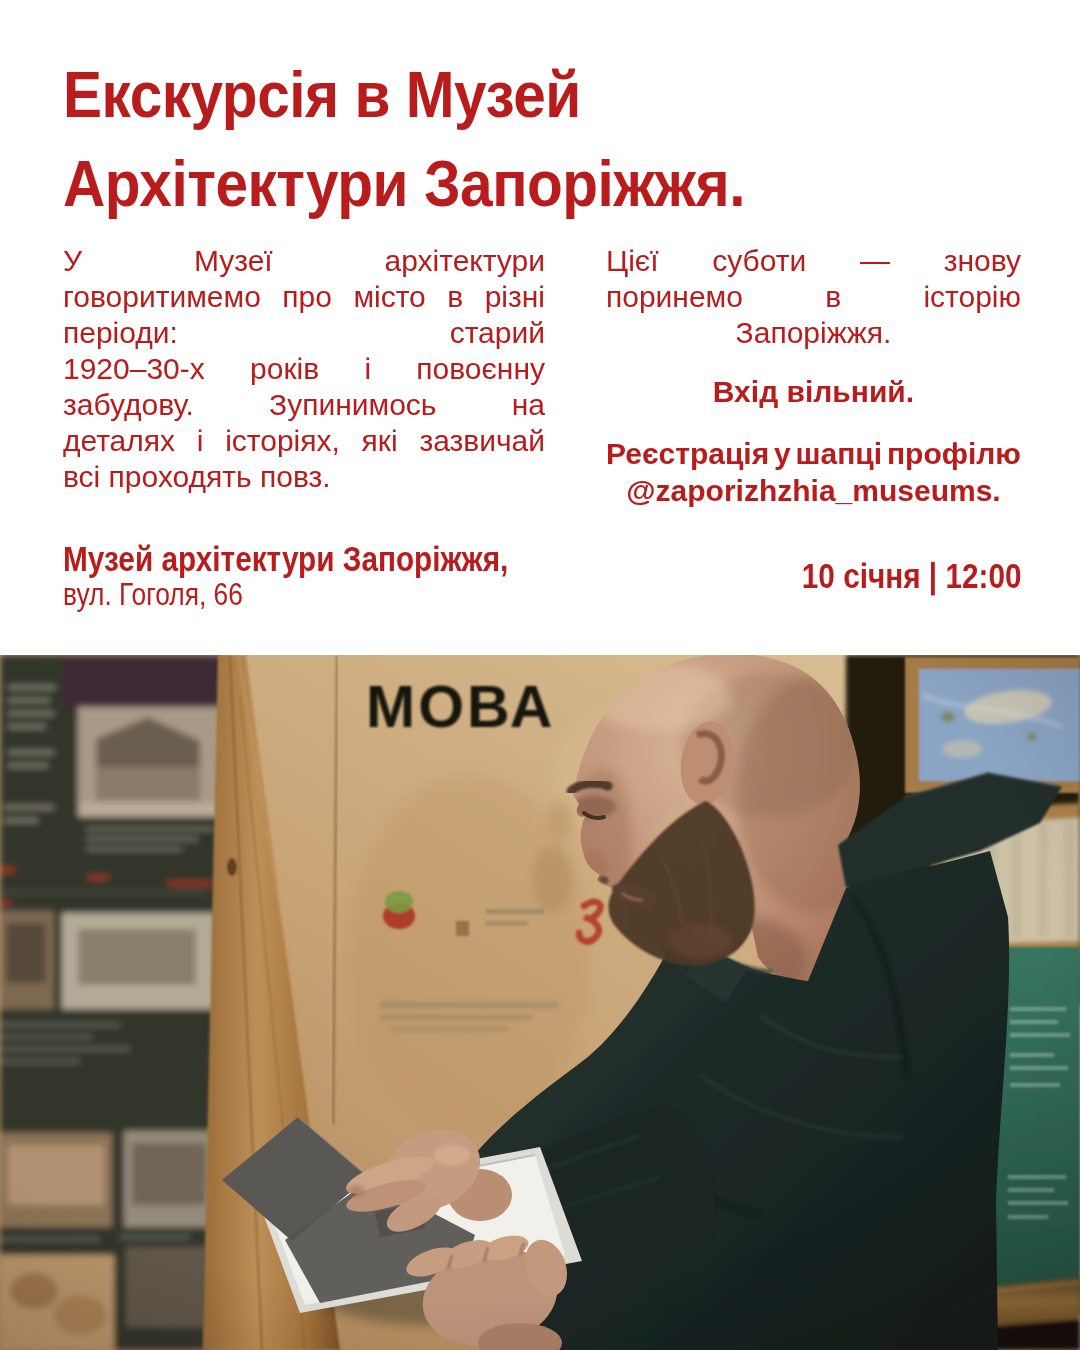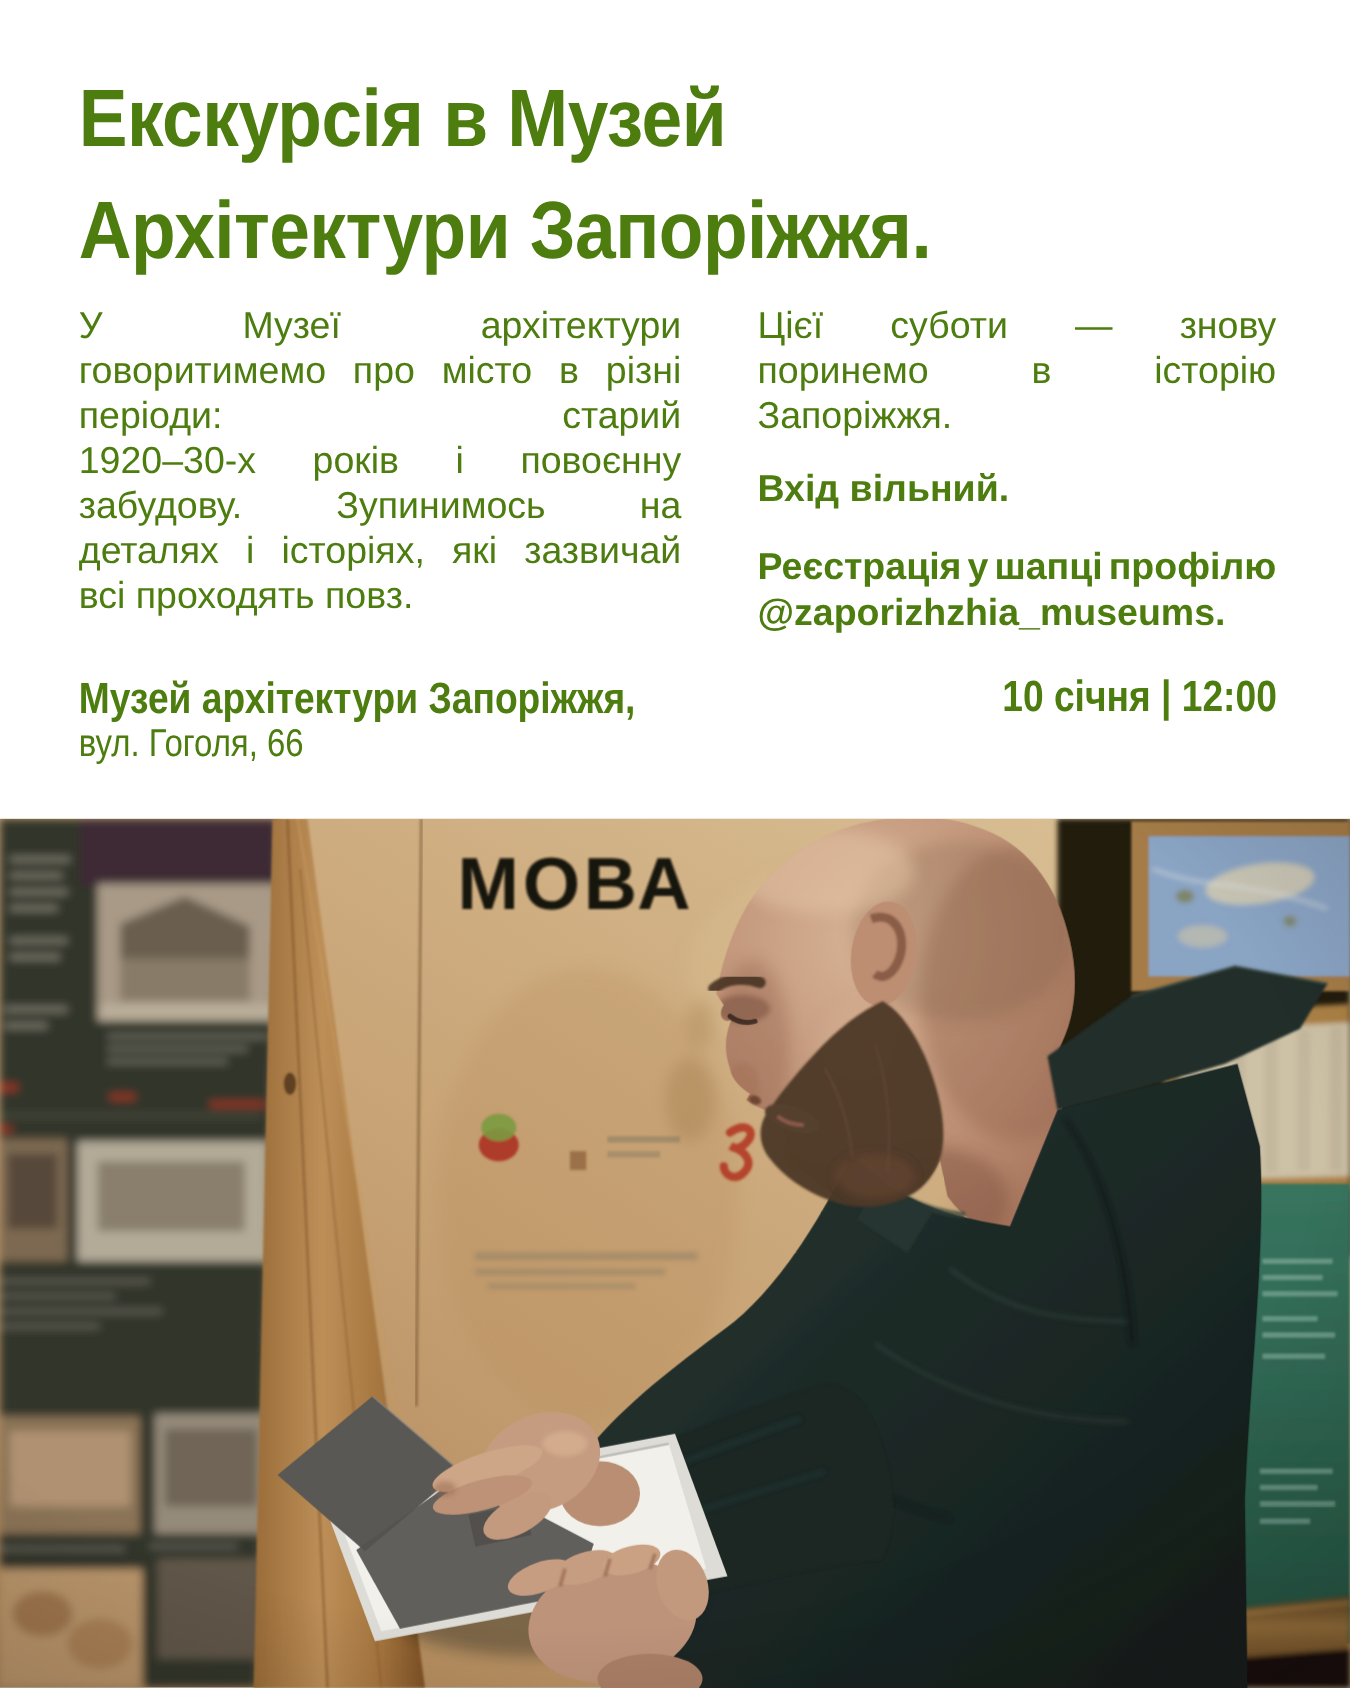--- a/index.html
+++ b/index.html
@@ -1,34 +1,34 @@
 <!DOCTYPE html>
 <html><head>
 <meta charset="utf-8">
 <style>
   html,body{margin:0;padding:0;background:#888;}
   .page{
     position:relative;width:1080px;height:1350px;background:#fff;
-    font-family:"Liberation Sans",sans-serif;color:#4d7c0f;overflow:hidden;
+    font-family:"Liberation Sans",sans-serif;color:#b91c1c;overflow:hidden;
     margin:0 auto;
   }
   
   .title{position:absolute;left:63px;top:50px;margin:0;font-size:65px;line-height:89px;font-weight:700;letter-spacing:-.5px;}
   .tline{display:block;transform:scaleX(.9);transform-origin:left center;white-space:nowrap;}
   
   .cols{position:absolute;left:63px;top:243px;width:958px;display:flex;justify-content:space-between;}
   .col{font-size:30px;line-height:36px;}
   .col-left{width:482px;}
-  .col-right{width:415px;}
+  .col-right{width:415px;text-align:center;}
   .jline{display:flex;justify-content:space-between;}
   .jline.jlast{display:block;}
   .bold-block{font-weight:700;margin-top:25px;line-height:37px;}
   .admission{margin-top:22px;}
   
-  .footer{position:absolute;left:63px;right:59px;top:540px;display:flex;justify-content:space-between;align-items:flex-start;}
+  .footer{position:absolute;left:63px;right:59px;top:540px;display:flex;justify-content:space-between;align-items:center;}
   .venue-name{font-weight:700;font-size:35px;line-height:38px;}
   .venue-address{font-size:31px;line-height:33px;}
   .cond-l{transform:scaleX(.85);transform-origin:left bottom;white-space:nowrap;display:block;}
   .datetime{font-weight:700;font-size:35px;line-height:36px;transform:scaleX(.85);transform-origin:right bottom;white-space:nowrap;}
   
   .photo{position:absolute;left:0;top:655px;width:1080px;height:695px;overflow:hidden;background:#c9a87c;}
   .photo svg{display:block;}
 </style>
 </head>
 <body>

